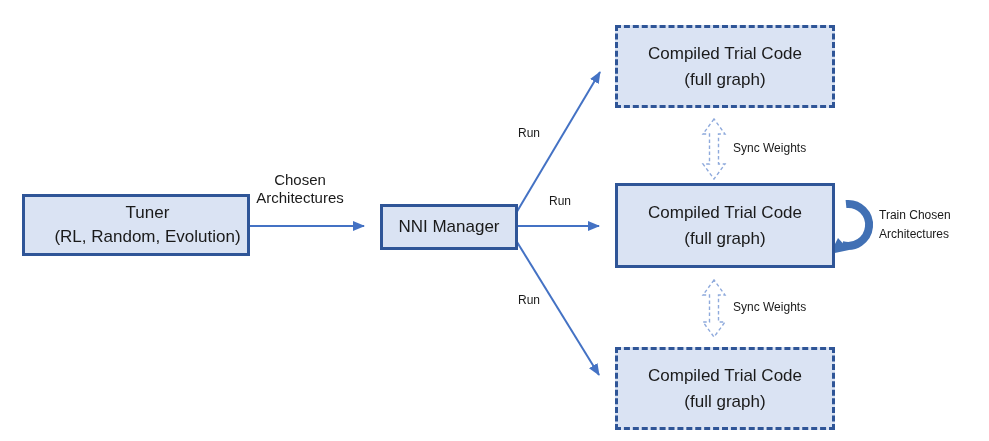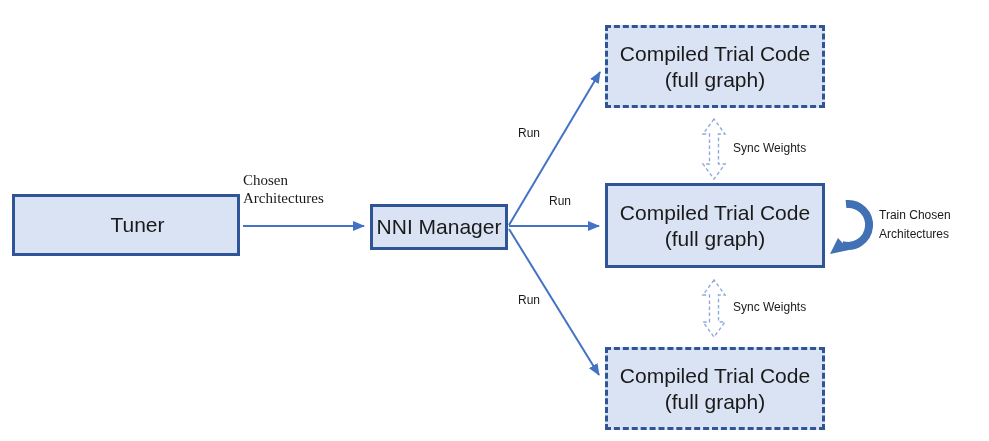--- a/index.html
+++ b/index.html
@@ -21,33 +21,34 @@
     overflow:hidden;
   }
   .layer{position:absolute;inset:0;width:989px;height:441px;}
   .box{
     position:absolute;
     background:var(--box-fill);
     border:3px solid var(--box-border);
     display:flex;flex-direction:column;
     align-items:center;justify-content:center;
     text-align:center;
-    font-size:21px;line-height:24px;
+    font-size:17px;line-height:24px;
     color:var(--text);
     z-index:2;
+    margin-left:10px;
   }
   .box.dashed{border-style:dashed;}
   .lbl{
     position:absolute;
     font-size:12px;line-height:19px;
     color:var(--text);
     z-index:3;
     white-space:nowrap;
   }
-  .lbl.center{text-align:left;font-family:Liberation Serif, serif;}
+  .lbl.center{text-align:center;}
   .edge-line{stroke:var(--arrow);stroke-width:2;}
   .arrow-head{fill:var(--arrow);}
   .sync-shape{
     stroke:var(--sync-arrow);
     stroke-width:1.4;
     stroke-dasharray:3.5 2.6;
     fill:none;
   }
   .loop-arc{stroke:var(--loop-arrow);stroke-width:8;fill:none;}
   .loop-head{fill:var(--loop-arrow);}
@@ -77,20 +78,21 @@
     <path class="sync-shape" d="M714,280 L703,295 L709.5,295 L709.5,322 L703,322 L714,337 L725,322 L718.5,322 L718.5,295 L725,295 Z"></path>
 
     <g>
       <path class="loop-arc" d="M 846 204 A 21 21 0 1 1 842 245"></path>
       <polygon class="loop-head" points="830,254 838,238 849,250"></polygon>
     </g>
   </svg>
 
   <div class="box" style="left:12px;top:194px;width:228px;height:62px;padding-left:23px;">
     <div>Tuner</div>
+    <div>(RL, Random, Evolution)</div>
   </div>
 
   <div class="box" style="left:370px;top:204px;width:138px;height:46px;">
     <div>NNI Manager</div>
   </div>
 
   <div class="box dashed" style="left:605px;top:25px;width:220px;height:83px;line-height:26px;">
     <div>Compiled Trial Code</div>
     <div>(full graph)</div>
   </div>

